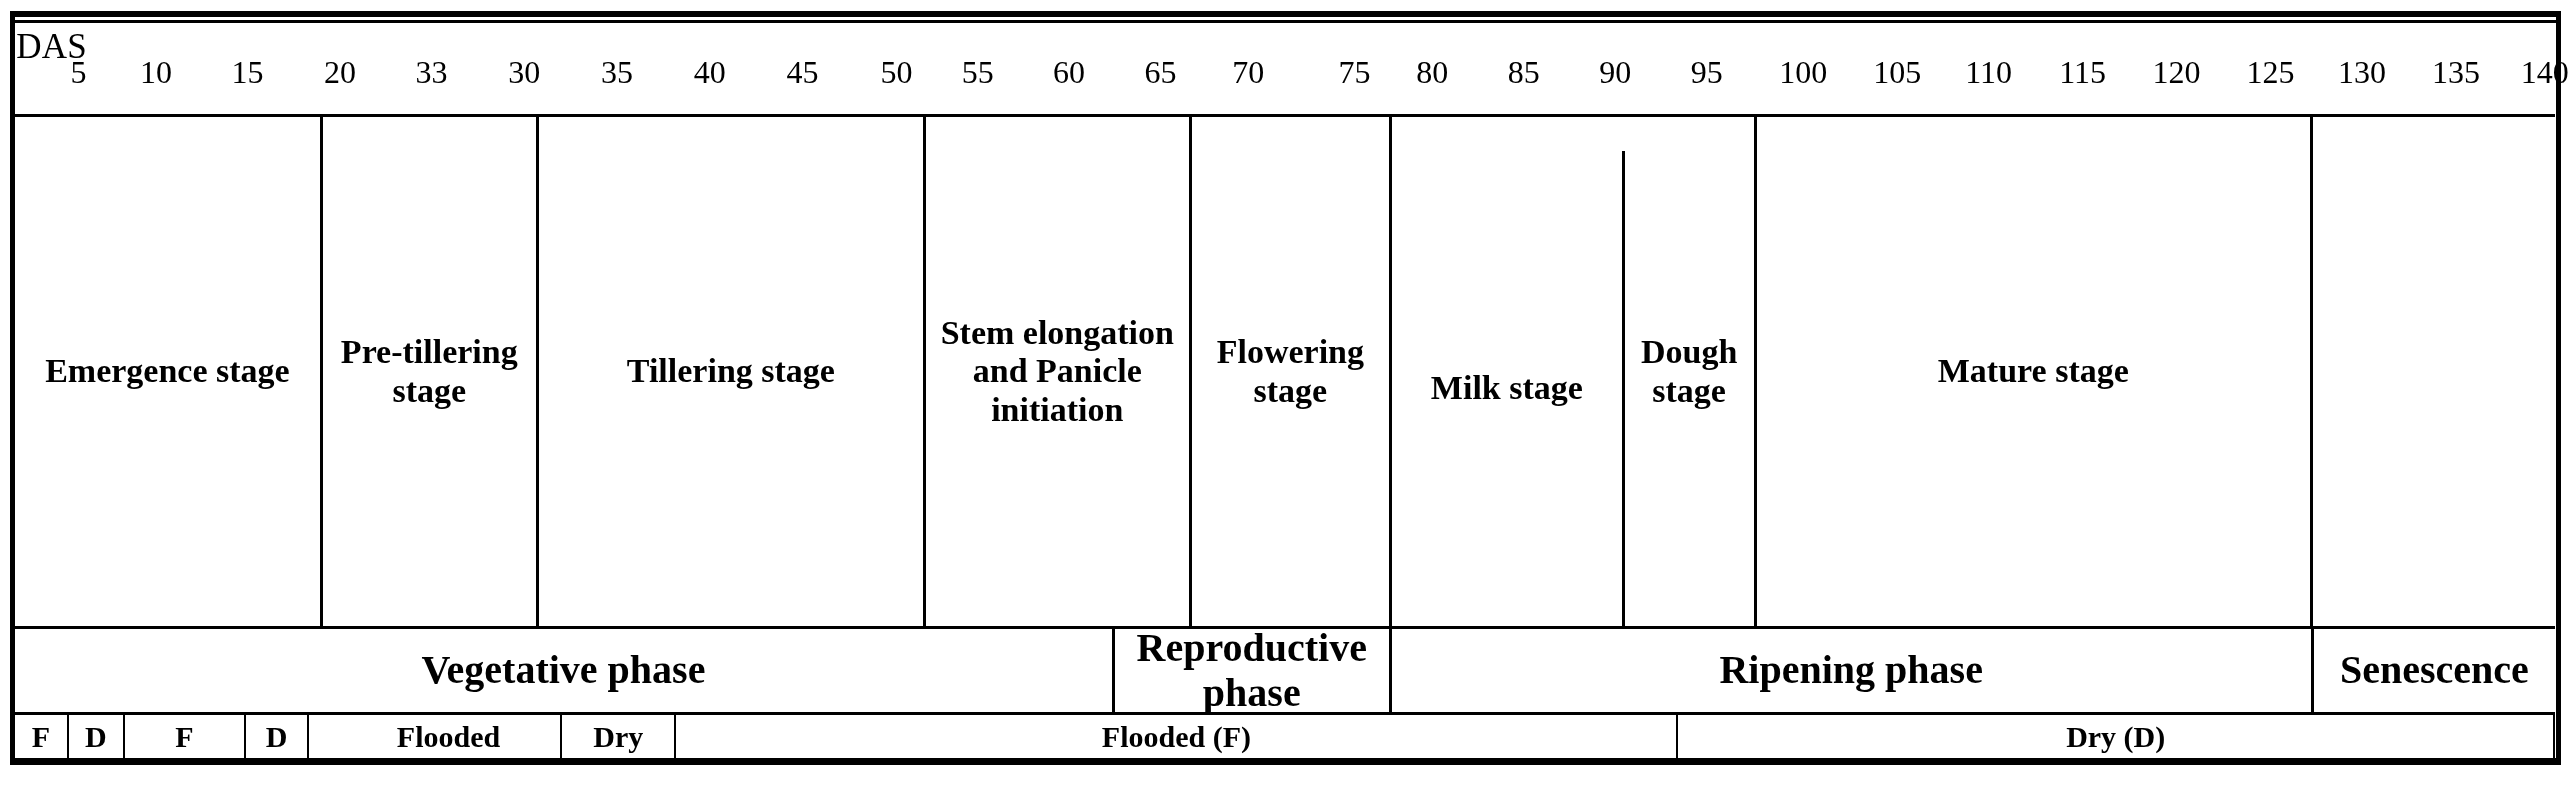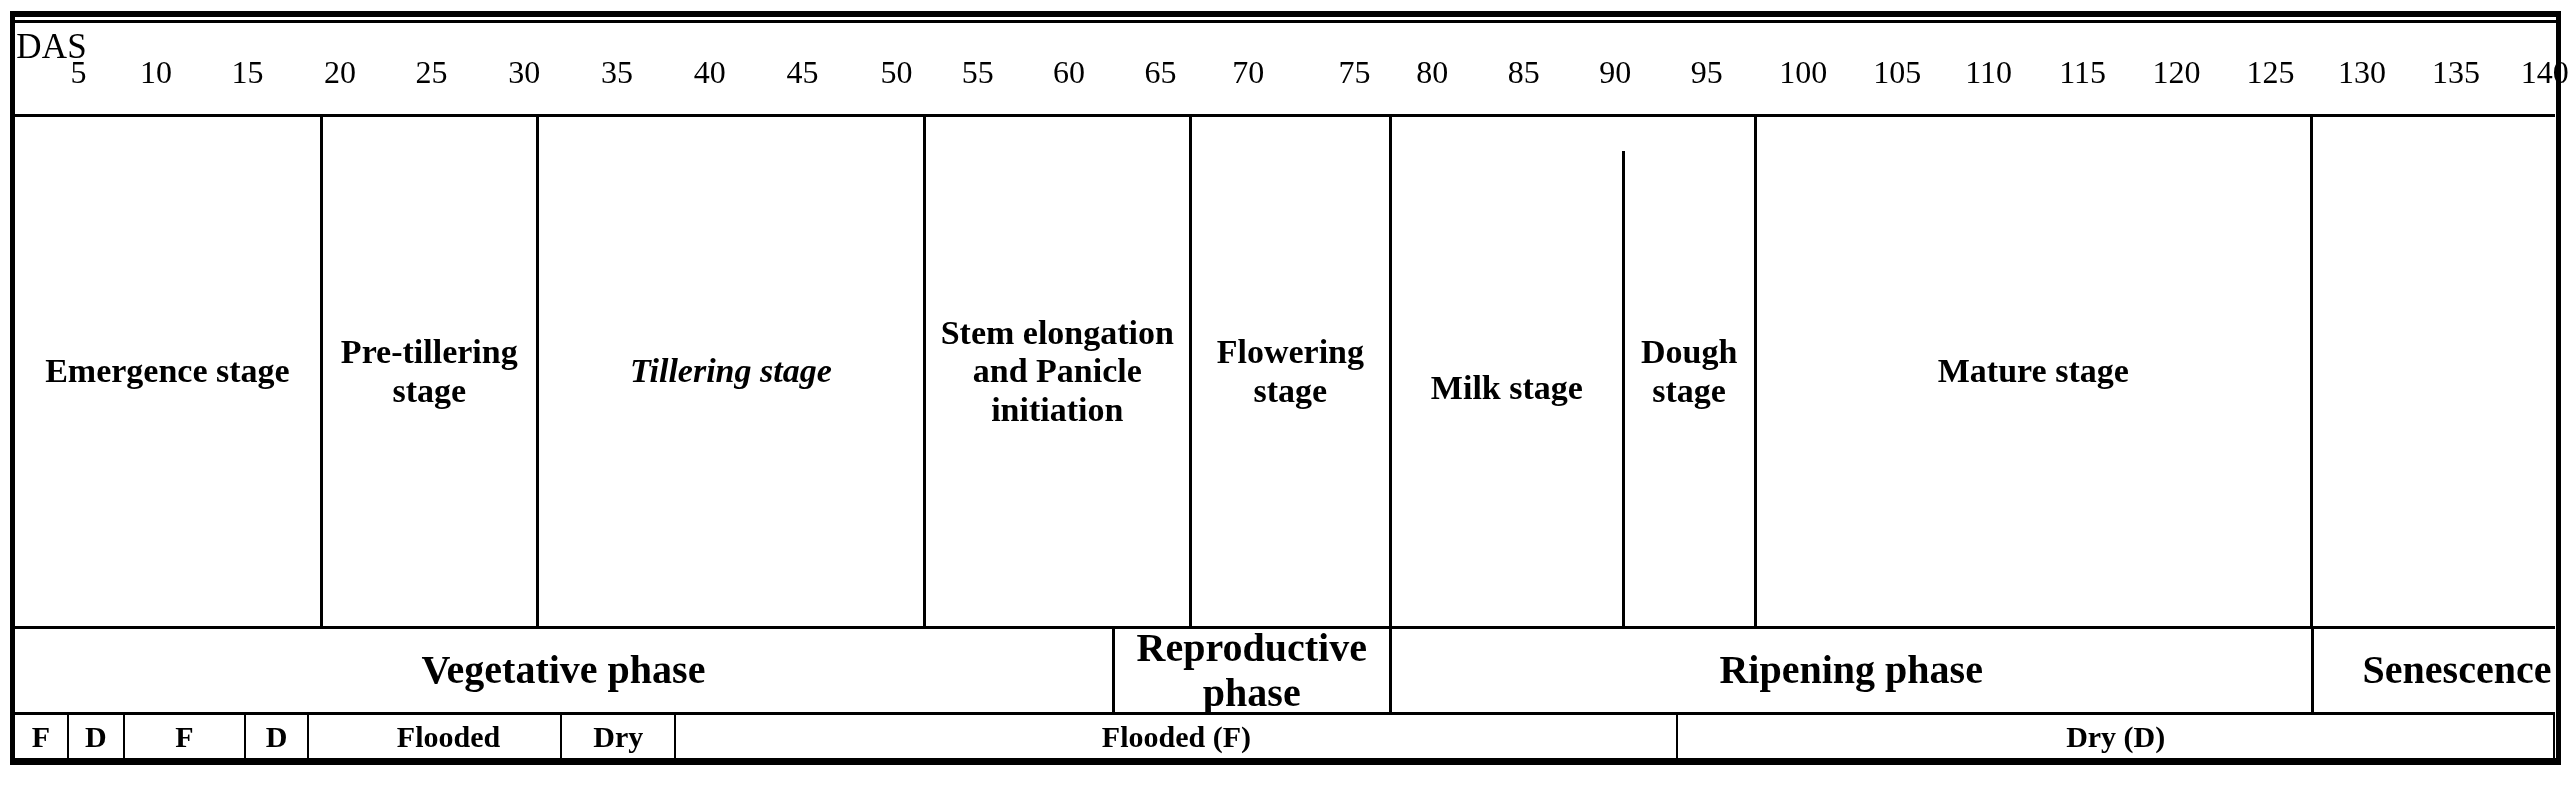--- a/index.html
+++ b/index.html
@@ -57,21 +57,21 @@
   <div class="frame"></div>
   <div class="bottom-rule"></div>
 
   <div class="scale">
     <span class="das-label">DAS</span>
     <div id="ticks-host">
         <span class="tick" style="left: 2.5%;">5</span>
         <span class="tick" style="left: 5.55%;">10</span>
         <span class="tick" style="left: 9.15%;">15</span>
         <span class="tick" style="left: 12.8%;">20</span>
-        <span class="tick" style="left: 16.4%;">25</span>
+        <span class="tick" style="left: 16.4%;">33</span>
         <span class="tick" style="left: 20.05%;">30</span>
         <span class="tick" style="left: 23.7%;">35</span>
         <span class="tick" style="left: 27.35%;">40</span>
         <span class="tick" style="left: 31%;">45</span>
         <span class="tick" style="left: 34.7%;">50</span>
         <span class="tick" style="left: 37.9%;">55</span>
         <span class="tick" style="left: 41.5%;">60</span>
         <span class="tick" style="left: 45.1%;">65</span>
         <span class="tick" style="left: 48.55%;">70</span>
         <span class="tick" style="left: 52.3%; margin-left: 11px;">75</span>
@@ -91,21 +91,21 @@
       </div>
   </div>
 
   <div class="row row-stages" id="stage-host">
       <div class="cell" style="left: 0%; width: 12.12%;">
         <span class="txt">Emergence stage</span>
       </div>
       <div class="cell" style="left: 12.12%; width: 8.5%;">
         <span class="txt">Pre-tillering stage</span>
       </div>
-      <div class="cell" style="left: 20.62%; width: 15.25%; font-style: italic;">
+      <div class="cell" style="left: 20.62%; width: 15.25%;">
         <span class="txt">Tillering stage</span>
       </div>
       <div class="cell" style="left: 35.87%; width: 10.45%;">
         <span class="txt">Stem elongation and Panicle initiation</span>
       </div>
       <div class="cell" style="left: 46.32%; width: 7.9%;">
         <span class="txt">Flowering stage</span>
       </div>
       <div class="cell" style="left: 54.22%; width: 9.15%; margin-top: 34px;">
         <span class="txt">Milk stage</span>
@@ -124,21 +124,21 @@
   <div class="row row-phases" id="phase-host">
       <div class="cell" style="left: 0%; width: 43.3%;">
         <span class="txt">Vegetative phase</span>
       </div>
       <div class="cell" style="left: 43.3%; width: 10.9%;">
         <span class="txt">Reproductive phase</span>
       </div>
       <div class="cell" style="left: 54.2%; width: 36.3%; text-align: center;">
         <span class="txt">Ripening phase</span>
       </div>
-      <div class="cell noborder" style="left: 90.5%; width: 9.5%; justify-content: flex-end;">
+      <div class="cell noborder" style="left: 90.5%; width: 9.5%;">
         <span class="txt">Senescence</span>
       </div>
     </div>
 
   <div class="row row-water" id="water-host">
       <div class="cell" style="left: 0%; width: 2.12%;">
         <span class="txt">F</span>
       </div>
       <div class="cell" style="left: 2.12%; width: 2.2%;">
         <span class="txt">D</span>

